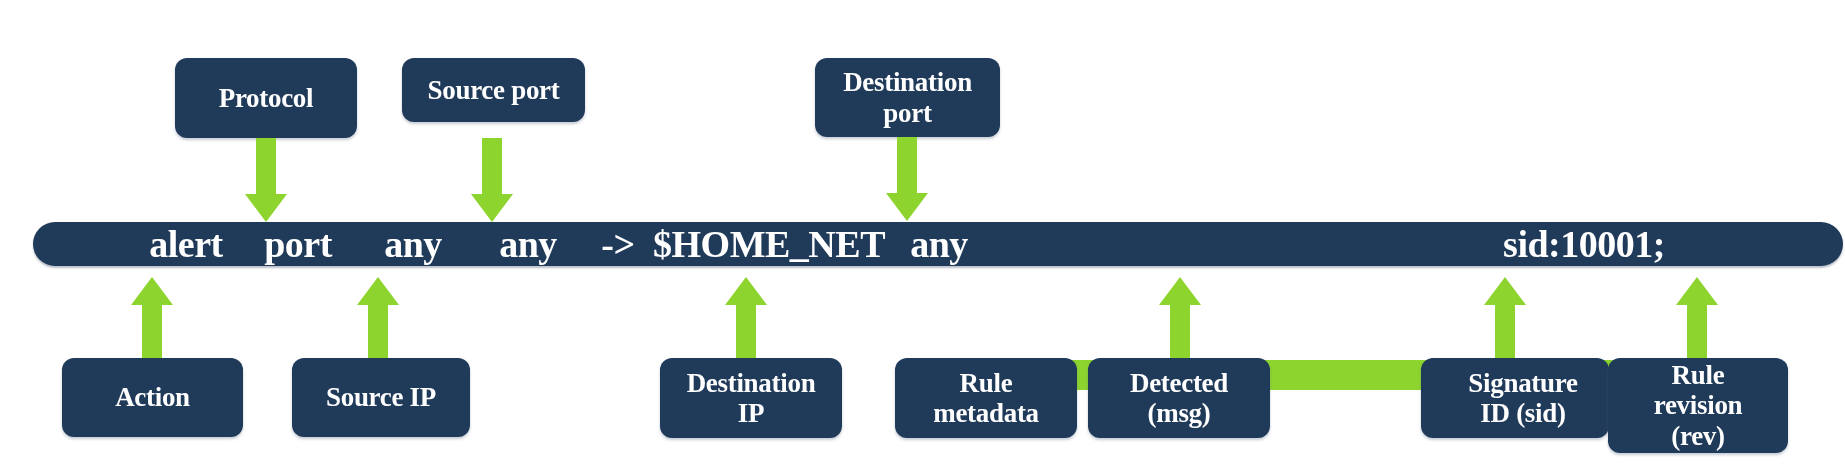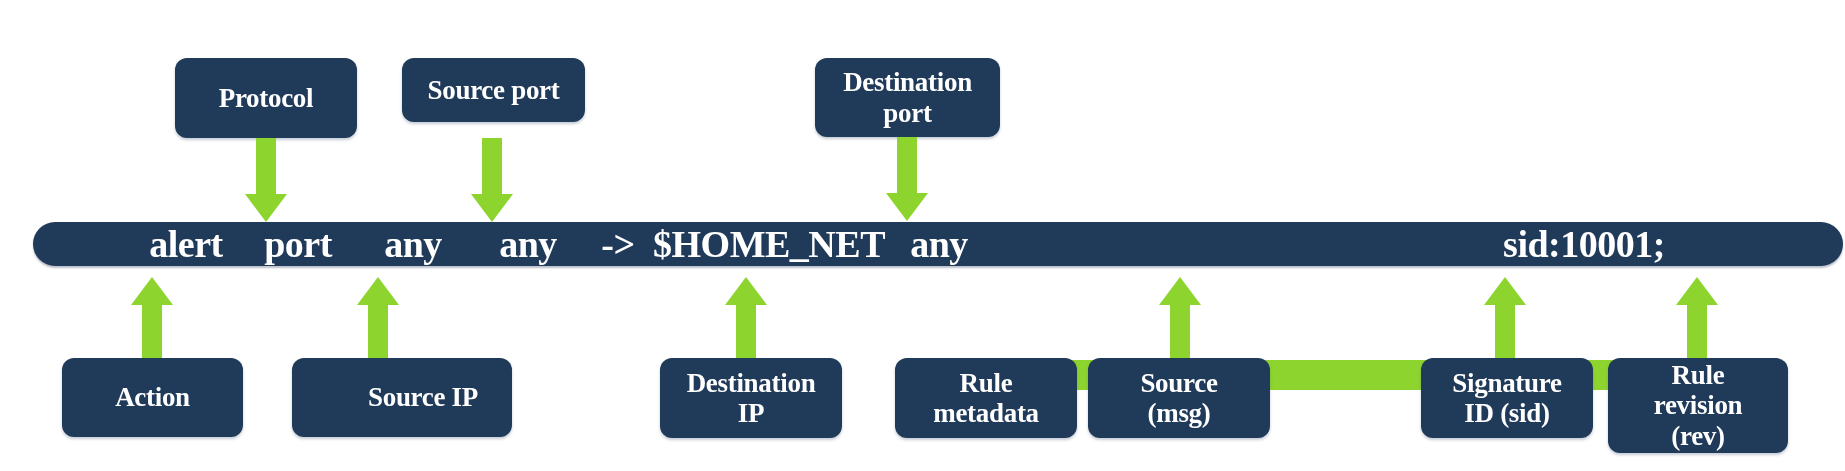--- a/index.html
+++ b/index.html
@@ -18,25 +18,25 @@
     position:absolute;background:var(--navy);color:var(--text);
     border-radius:12px;display:flex;align-items:center;justify-content:center;
     text-align:center;font-weight:bold;font-size:27px;line-height:1.12;
     letter-spacing:-0.3px;white-space:pre-line;z-index:2;
     box-shadow:0 2px 3px rgba(90,110,135,.35);
   }
   #box-protocol        {left:175px;top:58px;width:182px;height:80px;}
   #box-source-port     {left:402px;top:58px;width:183px;height:64px;}
   #box-destination-port{left:815px;top:58px;width:185px;height:79px;}
   #box-action          {left:62px;  top:358px;width:181px;height:79px;}
-  #box-source-ip       {left:292px; top:358px;width:178px;height:79px;padding-left:42px;}
+  #box-source-ip       {left:292px; top:358px;width:178px;height:79px;}
   #box-destination-ip  {left:660px; top:358px;width:182px;height:80px;}
   #box-rule-metadata   {left:895px; top:358px;width:182px;height:80px;}
   #box-message         {left:1088px;top:358px;width:182px;height:80px;}
-  #box-signature-id    {left:1421px;top:358px;width:172px;height:80px;}
+  #box-signature-id    {left:1421px;top:358px;width:172px;height:80px;padding-left:16px;}
   #box-rule-revision   {left:1608px;top:358px;width:180px;height:95px;}
   
   .rule-pill{
     position:absolute;left:33px;top:222px;width:1810px;height:44px;
     background:var(--navy);border-radius:28px;z-index:2;
     box-shadow:0 2px 2px rgba(120,130,150,.5);
   }
   .tok{
     position:absolute;top:50%;transform:translate(-50%,-50%);
     color:var(--text);font-weight:bold;font-size:38px;white-space:nowrap;
@@ -138,21 +138,21 @@
     <div class="head"></div>
     <div class="shaft"></div>
   </div>
 
   <div class="label-box" id="box-action">Action</div>
   <div class="label-box" id="box-source-ip">Source IP</div>
   <div class="label-box" id="box-destination-ip">Destination
 IP</div>
   <div class="label-box" id="box-rule-metadata">Rule
 metadata</div>
-  <div class="label-box" id="box-message">Source
+  <div class="label-box" id="box-message">Detected
 (msg)</div>
   <div class="label-box" id="box-signature-id">Signature
 ID (sid)</div>
   <div class="label-box" id="box-rule-revision">Rule
 revision
 (rev)</div>
 
 </div>
 
 </body></html>

